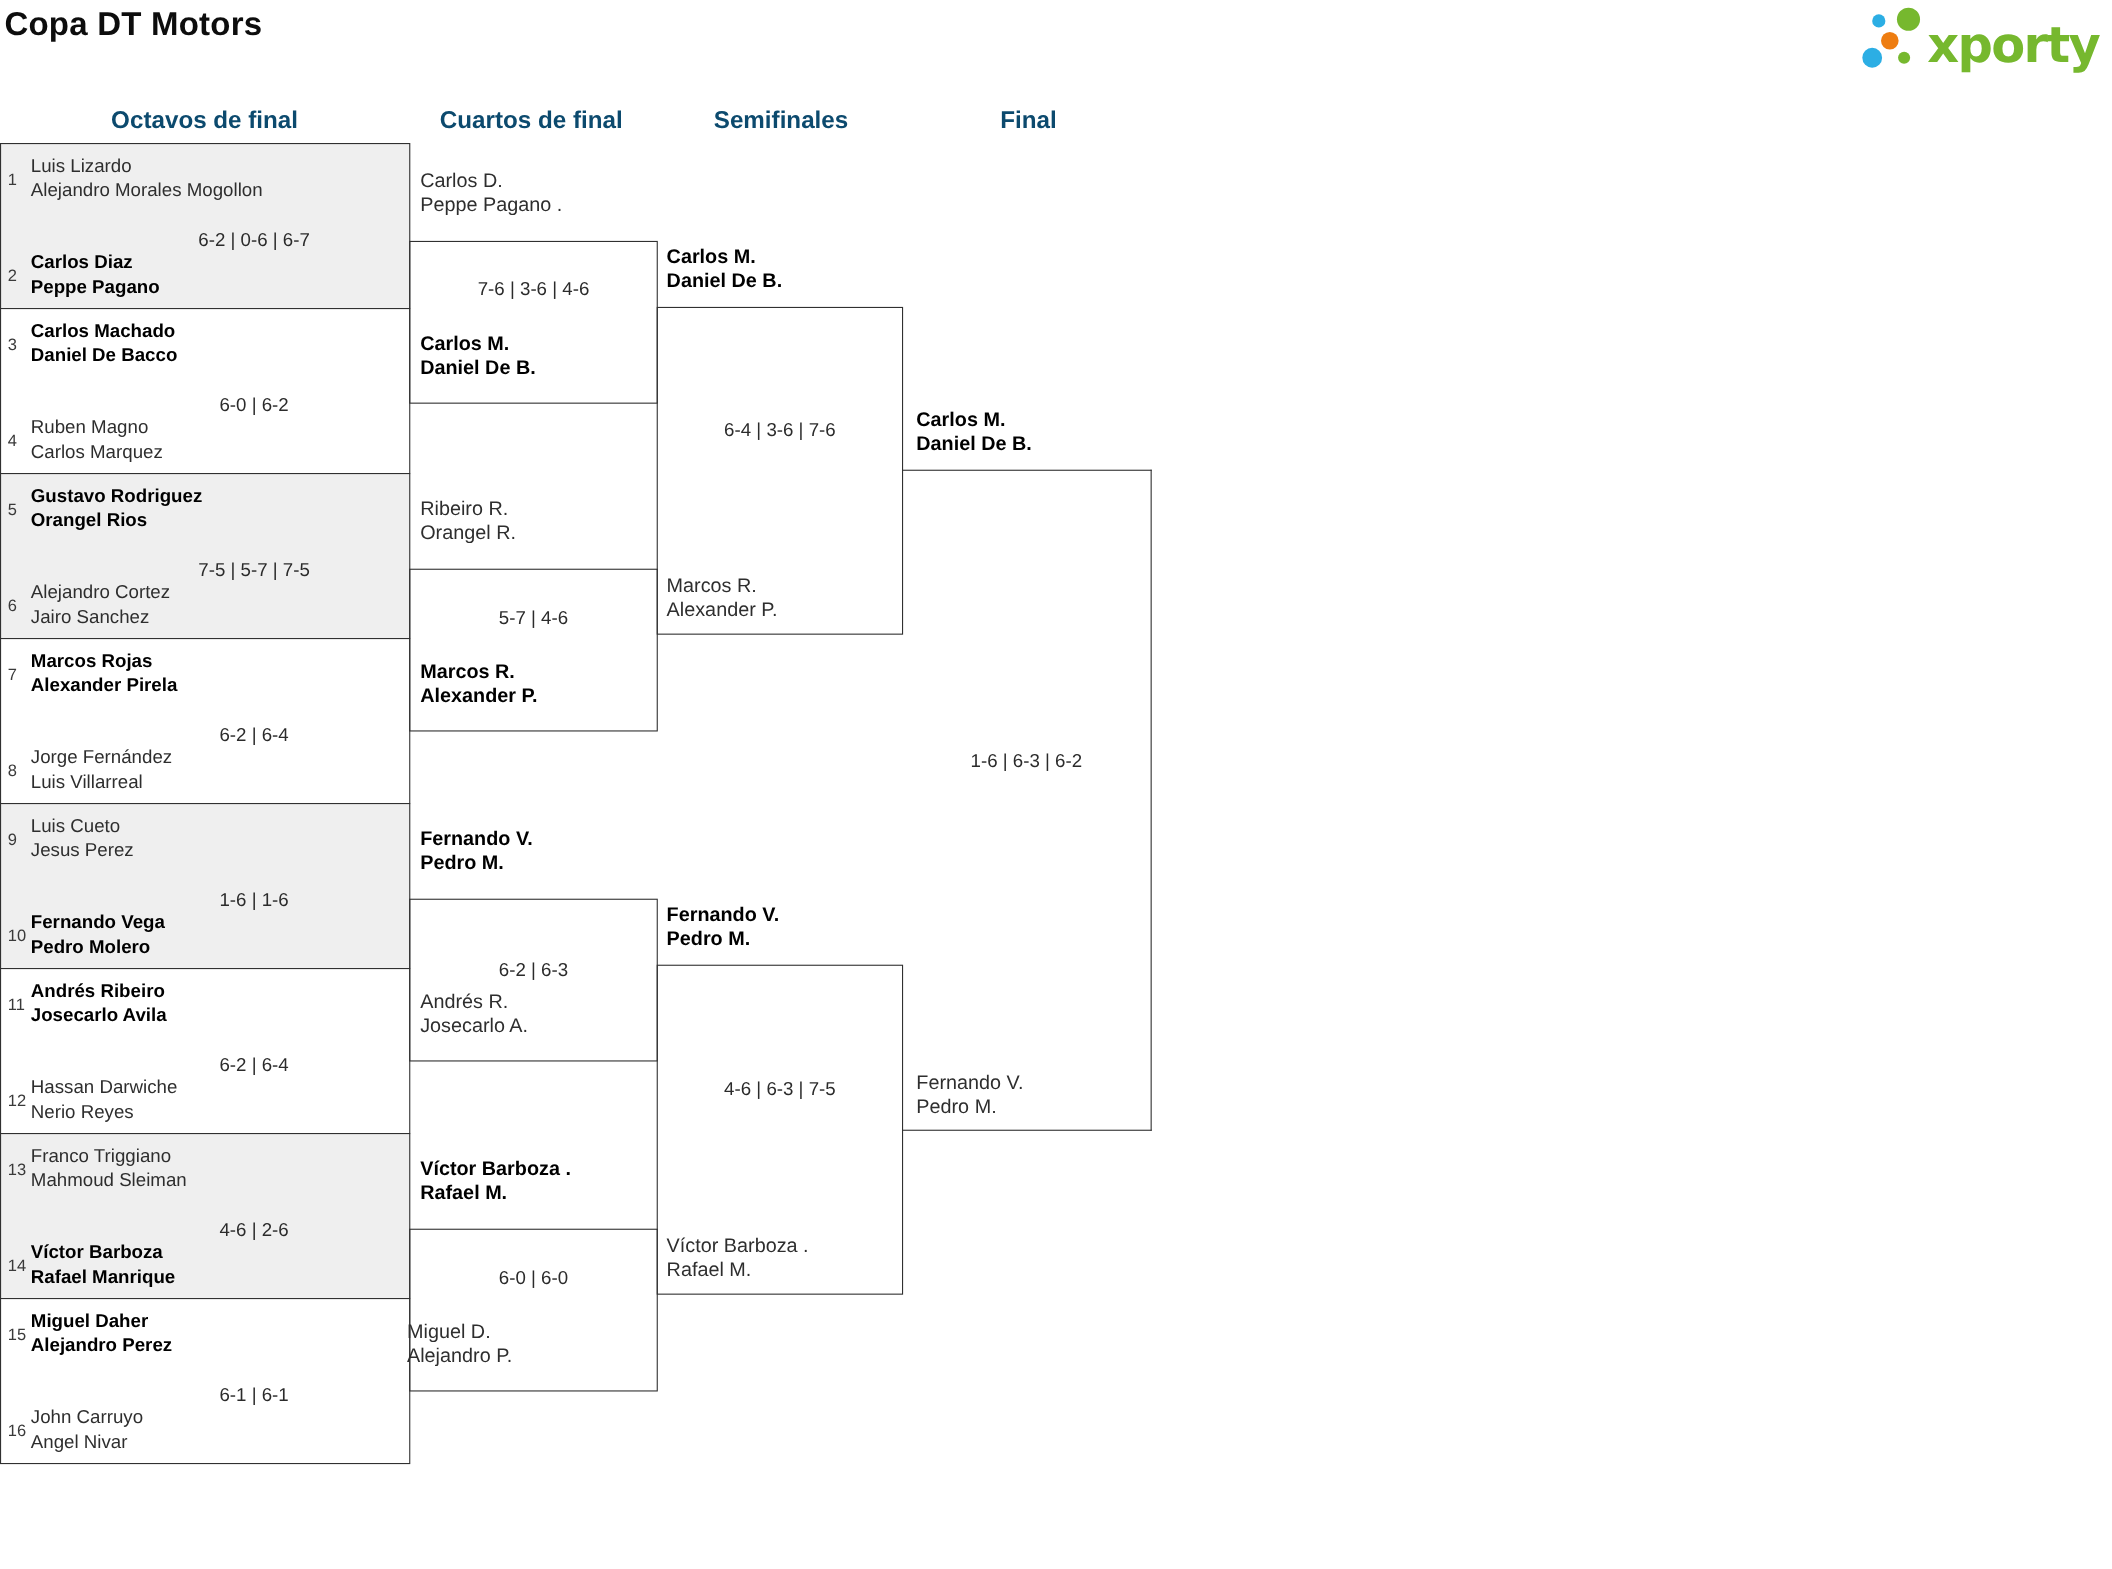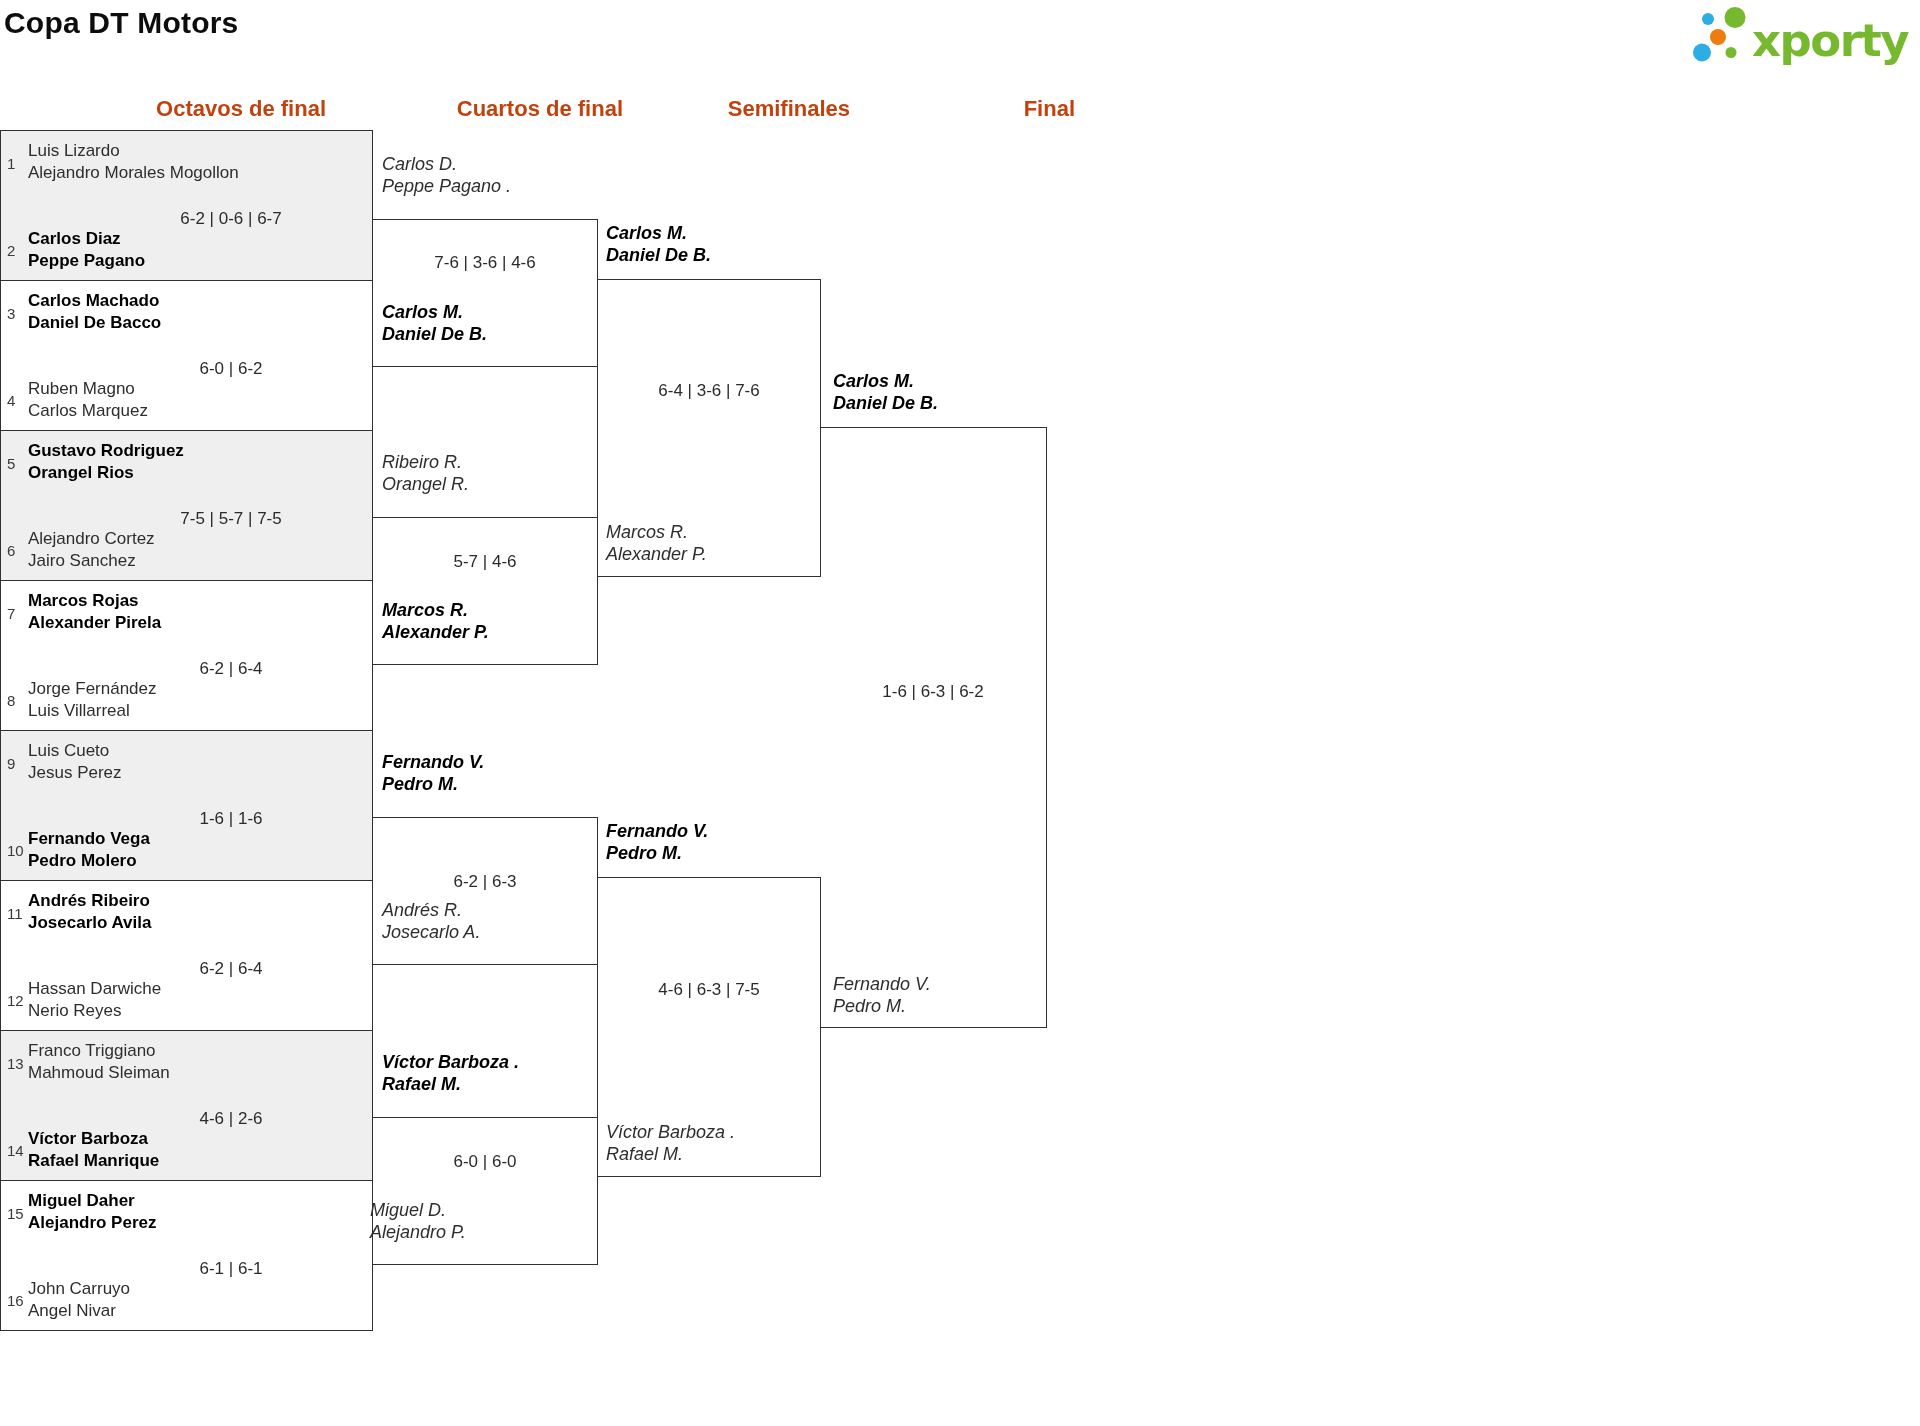--- a/index.html
+++ b/index.html
@@ -2,31 +2,31 @@
 <html><head>
 <meta charset="utf-8">
 <style>
   html,body { margin:0; padding:0; }
   body {
     width:1920px; height:1426px; background:#ffffff; position:relative;
     font-family:"Liberation Sans", sans-serif; color:#2e2e2e; overflow:hidden;
   }
   .title { position:absolute; left:4px; top:4px; font-size:30px; line-height:38px;
            font-weight:700; color:#0d0d0d; letter-spacing:0.2px; }
-  .round-header { position:absolute; top:96px; width:280px; text-align:right;
-           font-size:22px; font-weight:600; color:#c2410c; }
+  .round-header { position:absolute; top:96px; width:280px; text-align:center;
+           font-size:22px; font-weight:600; color:#0c4a6e; }
   .box { position:absolute; border:1px solid #303030; box-sizing:border-box; background:transparent; }
   .om  { left:0; width:373px; height:151px; background:#ffffff; }
   .om.gray { background:#efefef; }
   .seed { position:absolute; left:6px; width:22px; font-size:15px; color:#3a3a3a; }
   .team { position:absolute; left:27px; font-size:17px; line-height:22px; color:#2e2e2e; }
   .score { position:absolute; font-size:17px; color:#2b2b2b; white-space:nowrap;
            transform:translateX(-50%); }
   .om .score { left:230px; }
-  .slot { position:absolute; font-size:18px; line-height:22px; color:#2e2e2e; width:212px;font-style:italic; }
+  .slot { position:absolute; font-size:18px; line-height:22px; color:#2e2e2e; width:212px; }
   .bold, .bold div { font-weight:700; color:#000000; }
   .logo { position:absolute; left:1684px; top:2px; }
 </style>
 </head>
 <body>
 
 <div class="title">
   <div>Copa DT Motors</div>
 </div>
 

